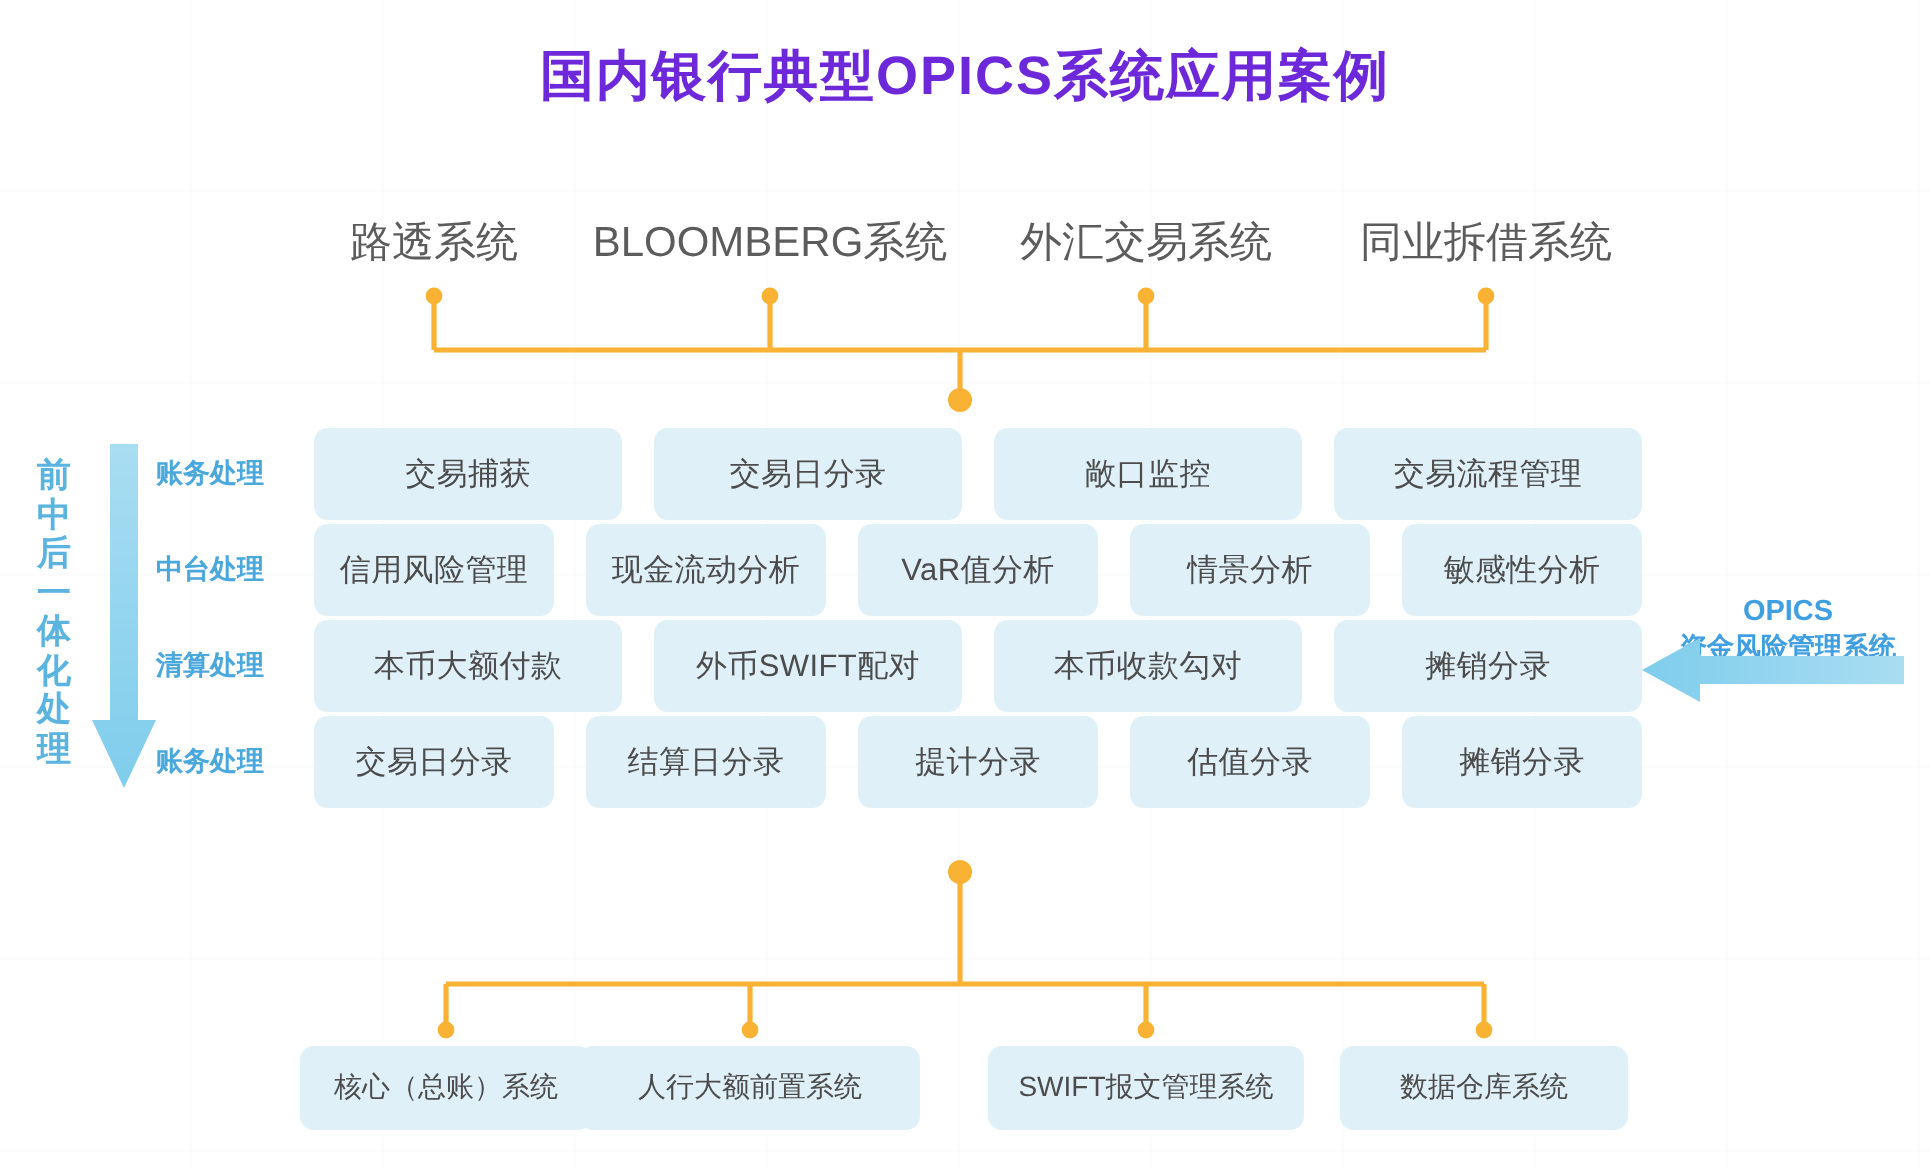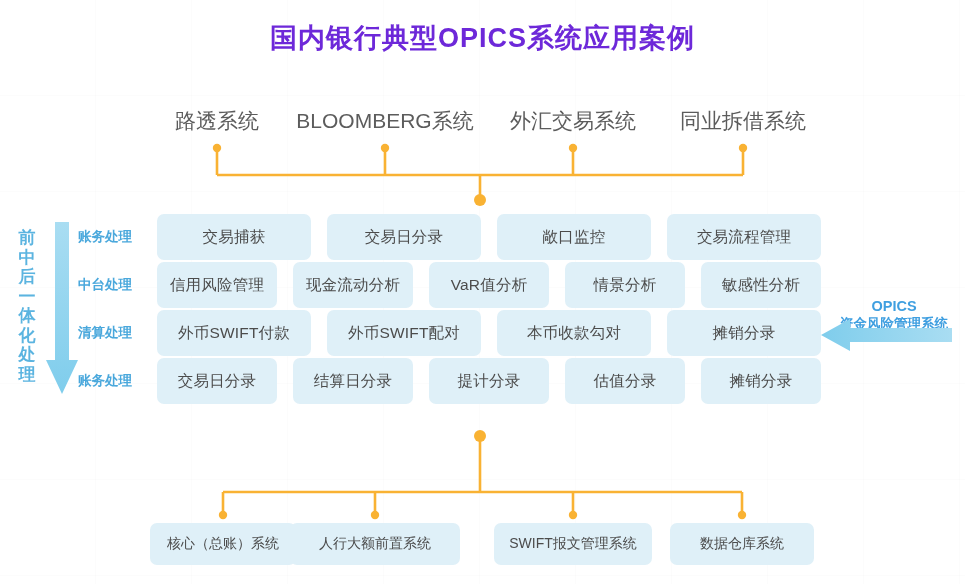--- a/index.html
+++ b/index.html
@@ -261,21 +261,21 @@
       <div class="cell">交易流程管理</div>
     </div>
     <div class="grid-row">
       <div class="cell">信用风险管理</div>
       <div class="cell">现金流动分析</div>
       <div class="cell">VaR值分析</div>
       <div class="cell">情景分析</div>
       <div class="cell">敏感性分析</div>
     </div>
     <div class="grid-row">
-      <div class="cell">外币SWIFT付款</div>
+      <div class="cell">本币大额付款</div>
       <div class="cell">外币SWIFT配对</div>
       <div class="cell">本币收款勾对</div>
       <div class="cell">摊销分录</div>
     </div>
     <div class="grid-row">
       <div class="cell">交易日分录</div>
       <div class="cell">结算日分录</div>
       <div class="cell">提计分录</div>
       <div class="cell">估值分录</div>
       <div class="cell">摊销分录</div>

